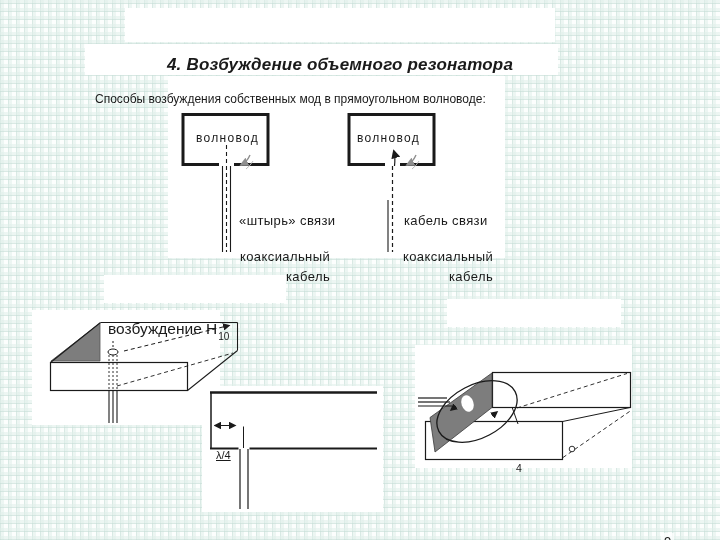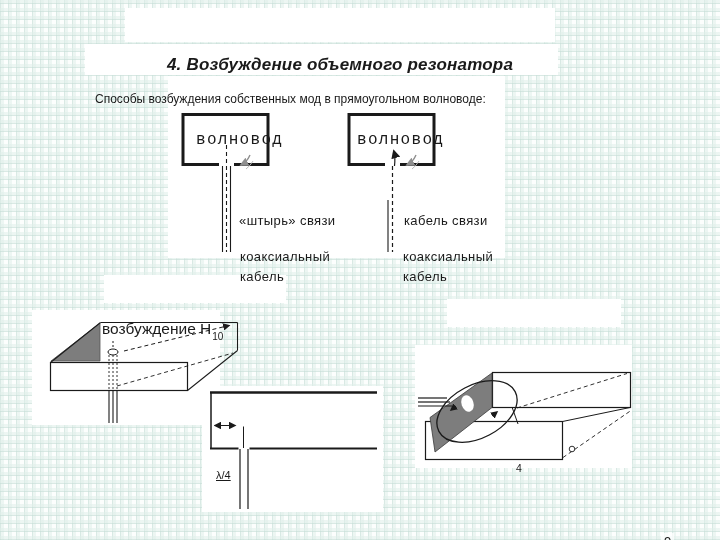--- a/index.html
+++ b/index.html
@@ -21,23 +21,23 @@
       repeating-linear-gradient(90deg,
         rgba(198,222,215,0.65) 0px, rgba(198,222,215,0.65) 1px,
         rgba(224,239,234,0.55) 1px, rgba(224,239,234,0.55) 4px,
         rgba(255,255,255,0) 4px, rgba(255,255,255,0) 8px);
   }
   .panel{position:absolute;background:var(--panel);z-index:1;}
   .lineart{position:absolute;left:0;top:0;z-index:2;pointer-events:none;}
   .label{position:absolute;z-index:3;white-space:nowrap;margin-top:41px;}
   .title{left:0;top:14px;width:680px;text-align:center;font-size:17px;font-weight:bold;font-style:italic;letter-spacing:0.2px;}
   .subtitle{left:95px;top:51px;font-size:12px;}
-  .wg-label{font-size:16px;letter-spacing:1.3px;font-family:Liberation Mono, monospace;}
+  .wg-label{font-size:12px;letter-spacing:1.3px;}
   .coupling-label{font-size:13px;letter-spacing:0.4px;text-align:center;}
-  .cable-label{font-size:13px;letter-spacing:0.4px;line-height:20px;}
+  .cable-label{font-size:13px;letter-spacing:0.4px;line-height:20px;text-align:right;}
   .mode-label{font-size:15.5px;}
   .mode-label sub{font-size:10px;position:relative;top:2px;left:1px;}
   .dim-label{font-size:11px;}
   .dim4-label{font-size:10.5px;}
   .page-num{left:661px;top:492px;font-size:13px;padding:1px 3px;background:rgba(255,255,255,0.7);}
   
   .ln{stroke:var(--ink);fill:none;}
   .fill-ink{fill:var(--ink);stroke:none;}
   .fill-gray{fill:var(--hook-gray);stroke:none;}
   .hook{stroke:var(--hook-gray);fill:none;}
@@ -148,21 +148,21 @@
 
   <div class="label cable-label" style="left:240px;top:206px;">
     <div>коаксиальный</div>
     <div>кабель</div>
   </div>
   <div class="label cable-label" style="left:403px;top:206px;">
     <div>коаксиальный</div>
     <div>кабель</div>
   </div>
 
-  <div class="label mode-label" style="left:102px;top:279px;">
+  <div class="label mode-label" style="left:108px;top:279px;">
     <span>возбуждение H</span><sub>10</sub>
   </div>
 
-  <div class="label dim-label" style="left:216px;top:428px;text-decoration:underline;">λ/4</div>
+  <div class="label dim-label" style="left:216px;top:408px;text-decoration:underline;">λ/4</div>
   <div class="label dim4-label" style="left:516px;top:421px;">4</div>
 
   <div class="label page-num">9</div>
 </div>
 
 </body></html>

